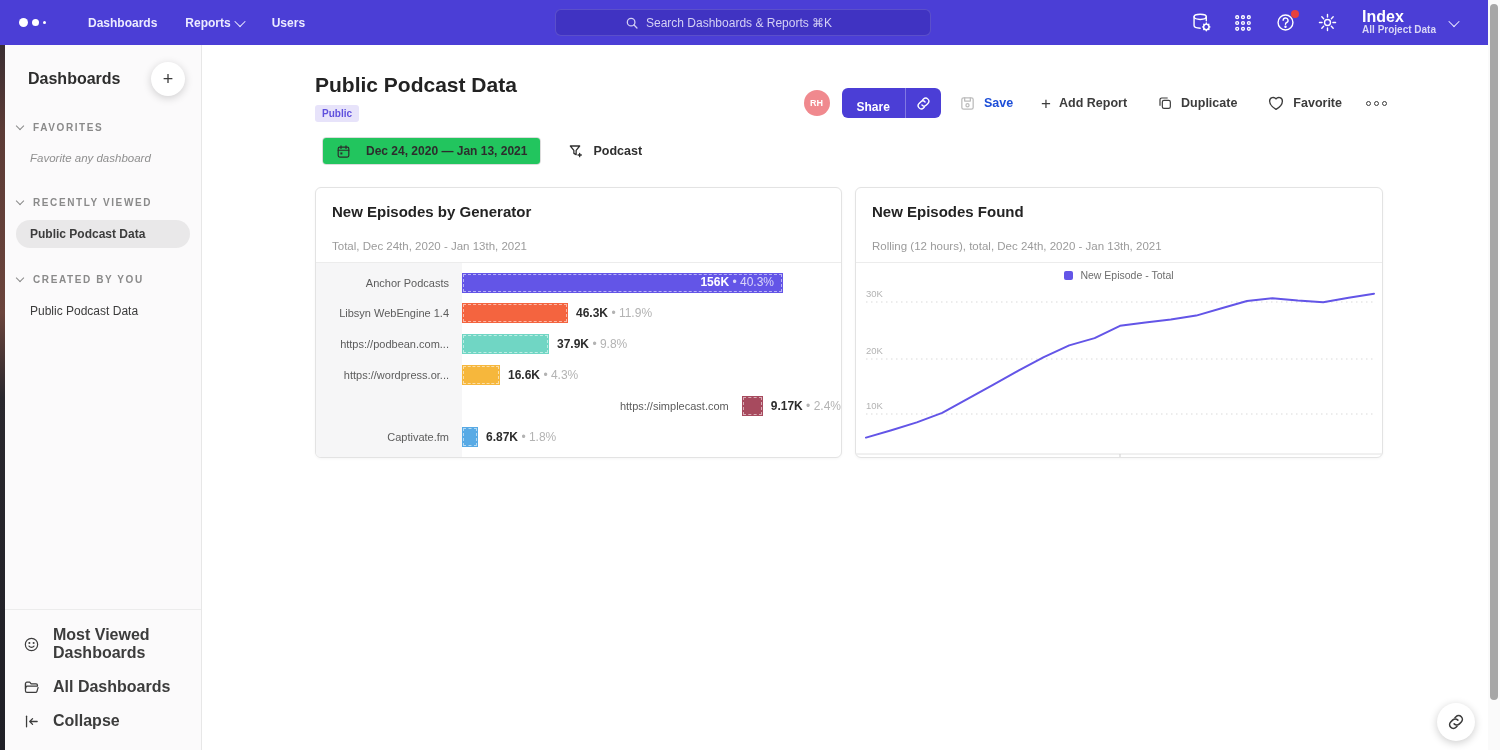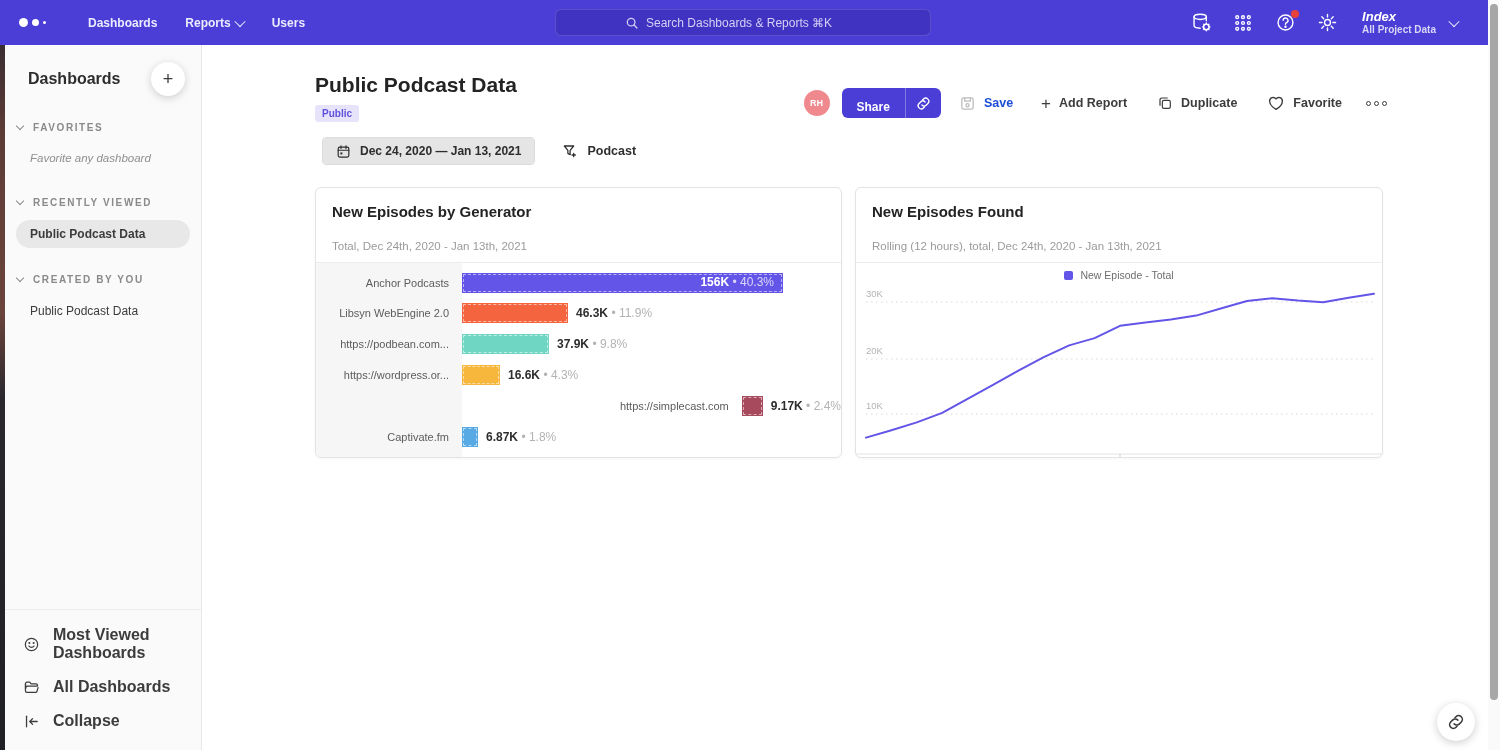--- a/index.html
+++ b/index.html
@@ -29,21 +29,21 @@
   #searchbox svg { flex:0 0 auto; }
   #search-input { background:transparent; border:none; outline:none; color:#e9e7ff;
     font-size:12px; width:215px; font-family:"Liberation Sans",sans-serif; }
   #search-input::placeholder { color:#d4d0f5; opacity:1; }
   #nav-right { position:absolute; right:30px; top:0; height:45px; display:flex; align-items:center; gap:20px; }
   .nav-ic { position:relative; width:22px; height:22px; display:flex; align-items:center;
     justify-content:center; cursor:pointer; }
   .badge-dot { position:absolute; top:-2px; right:-3px; width:8px; height:8px;
     background:#e8413c; border-radius:50%; }
   #project-sel { display:flex; align-items:center; gap:14px; cursor:pointer; margin-left:4px; }
-  #project-name { font-size:13px; font-weight:700; line-height:14px;font-style:italic; }
+  #project-name { font-size:16px; font-weight:700; line-height:14px; }
   #project-sub { font-size:10px; font-weight:700; color:#d9d6f6; line-height:12px; }
 
   
   #sidebar { left:5px; top:45px; width:197px; height:705px; background:#fbfafb;
     border-right:1px solid #e7e7e7; }
   #sb-head { display:flex; align-items:center; justify-content:space-between; padding:17px 16px 0 23px; }
   #sb-title { font-size:16px; font-weight:700; color:#2d2d2d; }
   #sb-add { width:34px; height:34px; border-radius:50%; background:#fff; border:none;
     box-shadow:0 2px 8px rgba(0,0,0,0.18); font-size:18px; color:#3c3c3c; cursor:pointer; line-height:1; }
   .sb-section { margin-top:26px; }
@@ -85,21 +85,21 @@
   .ring { width:5px; height:5px; border:1.4px solid #3c3c3c; border-radius:50%; display:block; }
   .plus-glyph { font-size:17px; font-weight:400; line-height:1; }
 
   
   #toolbar { position:absolute; left:120px; top:92px; display:flex; align-items:center; }
   #date-group { display:flex; height:28px; border:1px solid #dcdcdc; border-radius:4px; overflow:hidden; background:#fff; }
   .seg { display:flex; align-items:center; justify-content:center; padding:0 13px; font-size:12px;
     color:#8d8d8d; border-right:1px solid #e3e3e3; cursor:pointer; background:#fff; border-top:none;
     border-bottom:none; border-left:none; font-family:inherit; white-space:nowrap; }
   .seg:last-child { border-right:none; }
-  #seg-date { background:#e5e5e5; color:#2d2d2d; font-weight:700; gap:9px; }
+  #seg-date { background:#22c55e; color:#2d2d2d; font-weight:700; gap:15px; }
   #filter-btn { display:flex; align-items:center; gap:9px; font-size:12.5px; font-weight:700;
     color:#2f2f2f; margin-left:27px; cursor:pointer; background:none; border:none; font-family:inherit; }
 
   
   .card { position:absolute; top:142px; height:271px; background:#fff; border:1px solid #e3e3e3;
     border-radius:6px; box-shadow:0 1px 3px rgba(0,0,0,0.04); overflow:hidden; }
   #card-bar { left:113px; width:527px; }
   #card-line { left:653px; width:528px; }
   .card-head { padding:15px 16px 10px; border-bottom:1px solid #ececec; }
   .card-title { font-size:15px; font-weight:700; color:#232323; }
@@ -355,21 +355,21 @@
     <div id="bar-body">
       <div id="bar-labelcol"></div>
       <div id="bar-rows">
           <div class="bar-row" style="top: 4px;">
             <div class="bar-label">Anchor Podcasts</div>
             <div class="bar-rect" style="width: 321px; background: rgb(99, 85, 231); text-decoration: underline;">
               <span class="bar-val inside"><b>156K</b> <span class="pct">• 40.3%</span></span>
             </div>
           </div>
           <div class="bar-row" style="top: 34.8px;">
-            <div class="bar-label">Libsyn WebEngine 2.0</div>
+            <div class="bar-label">Libsyn WebEngine 1.4</div>
             <div class="bar-rect" style="width: 106px; background: rgb(244, 100, 63);"></div>
             <span class="bar-val"><b>46.3K</b> <span class="pct">• 11.9%</span></span>
           </div>
           <div class="bar-row" style="top: 65.6px;">
             <div class="bar-label">https://podbean.com...</div>
             <div class="bar-rect" style="width: 87px; background: rgb(112, 214, 196);"></div>
             <span class="bar-val"><b>37.9K</b> <span class="pct">• 9.8%</span></span>
           </div>
           <div class="bar-row" style="top: 96.4px;">
             <div class="bar-label">https://wordpress.or...</div>

